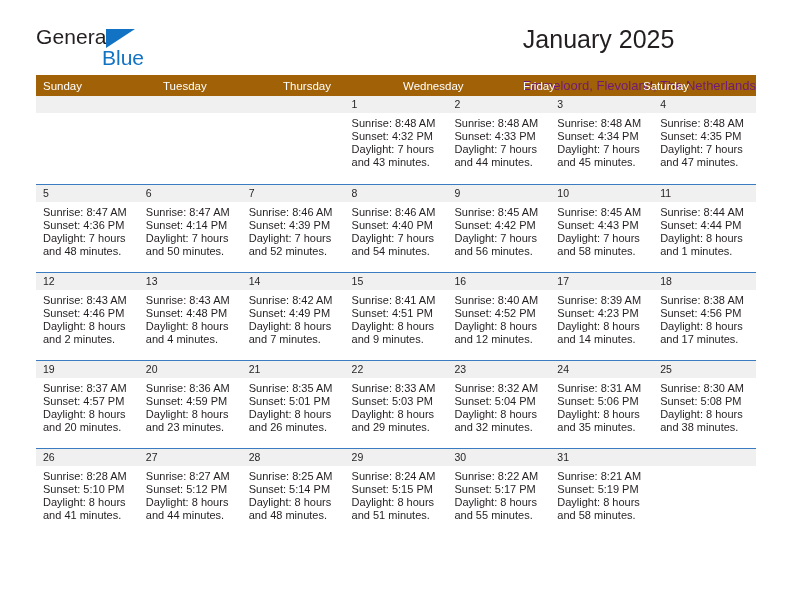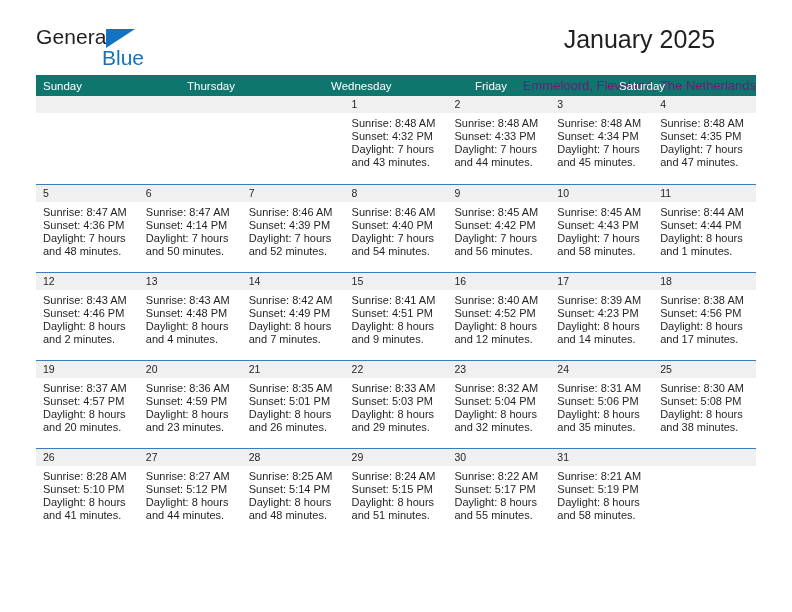--- a/index.html
+++ b/index.html
@@ -55,21 +55,21 @@
   .brand-blue {
     position: absolute;
     left: 48px;
     top: 21px;
     font-size: 21px;
     color: #1273c4;
     margin-left: 18px;
   }
 
   .titles {
-    text-align: center;
+    text-align: left;
     padding-top: 0px;
   }
   .cal-title {
     font-size: 25px;
     color: #231f20;
     line-height: 1.1;
     white-space: nowrap;
   }
   .cal-subtitle {
     font-size: 13px;
@@ -78,21 +78,21 @@
     white-space: nowrap;
   }
 
   
   .calendar {
     width: 720px;
     margin-top: 3px;
   }
   .dow-row {
     display: flex;
-    background: #0f766e;
+    background: #a16207;
   }
   .dow {
     flex: 1 1 0;
     box-sizing: border-box;
     color: #ffffff;
     font-size: 11.5px;
     padding: 5px 0 5px 7px;
     height: 21px;
     line-height: 12px;
   }
@@ -151,20 +151,21 @@
       <div class="cal-title">January 2025</div>
       <div class="cal-subtitle">Emmeloord, Flevoland, The Netherlands</div>
     </div>
 
   </div>
 
   <div class="calendar">
 
     <div class="dow-row">
       <div class="dow">Sunday</div>
+      <div class="dow">Tuesday</div>
       <div class="dow">Thursday</div>
       <div class="dow">Wednesday</div>
       <div class="dow">Friday</div>
       <div class="dow">Saturday</div>
     </div>
 
     <div class="week-container">
         <div class="week">
           <div class="day empty">
             <div class="day-num-band"></div>

